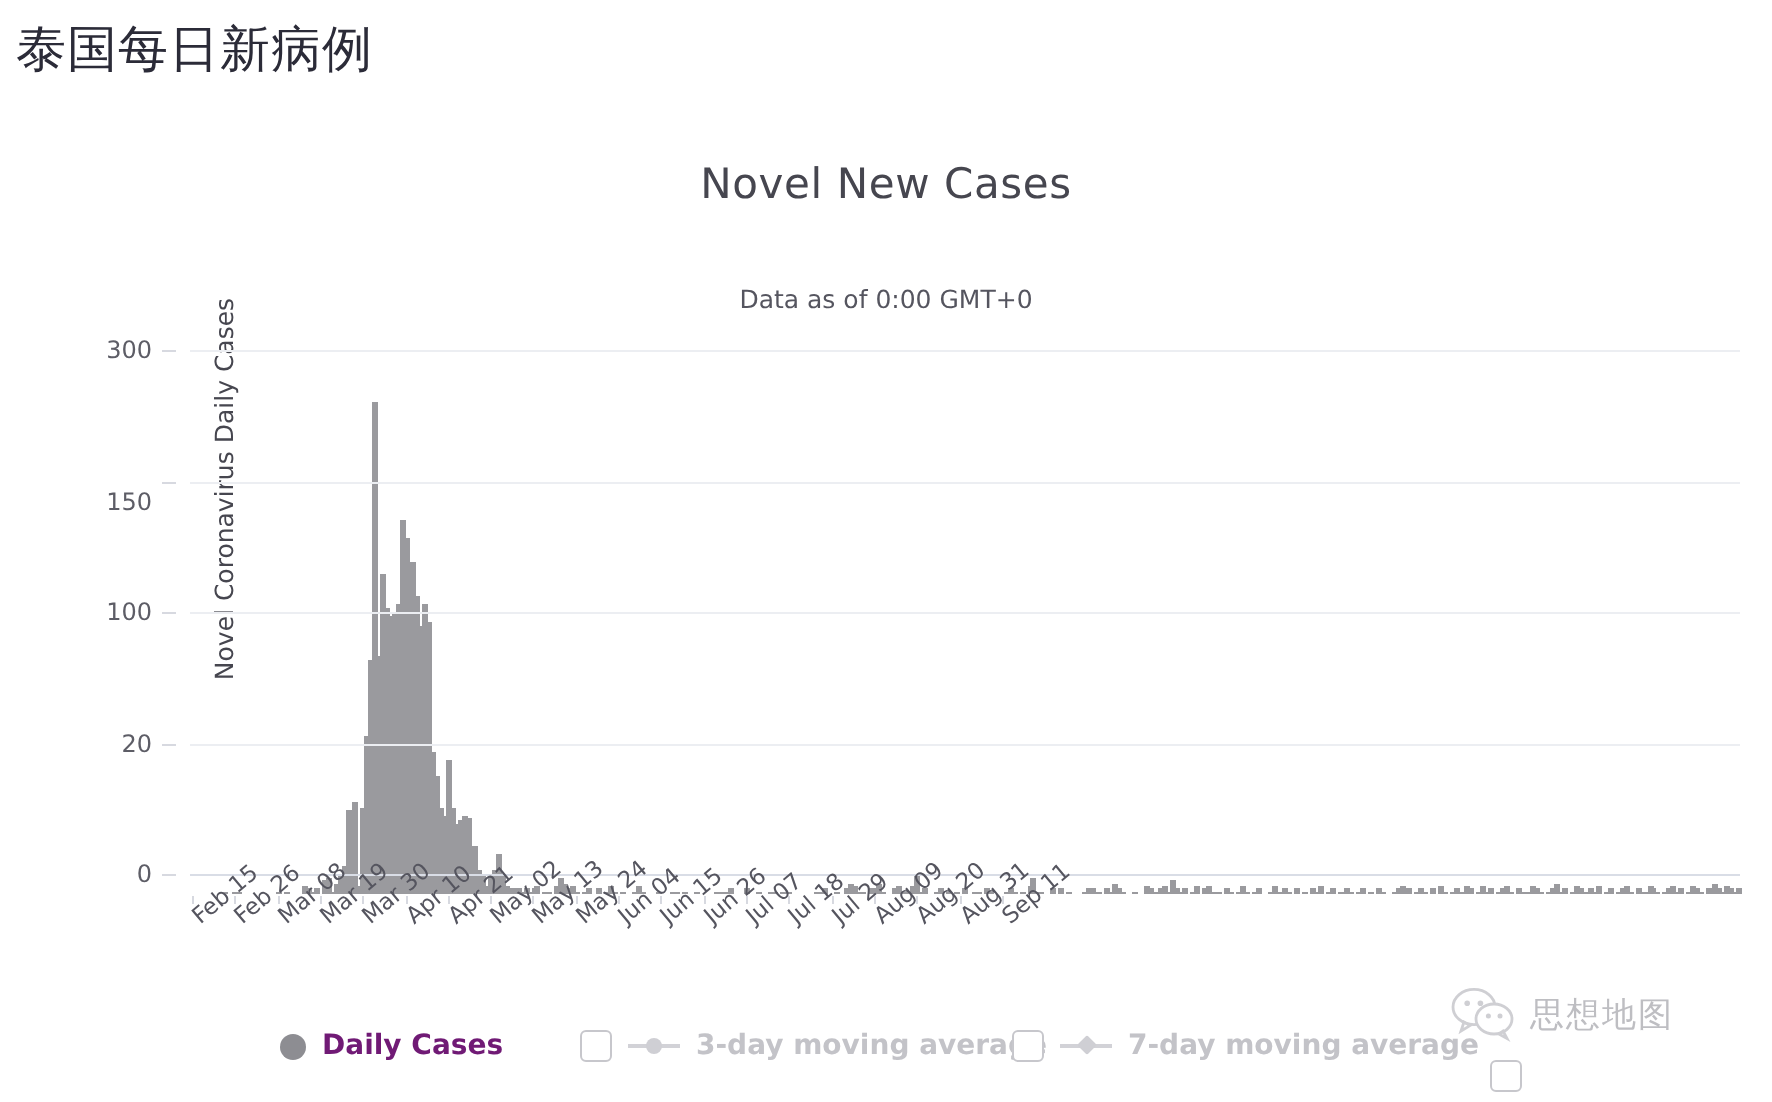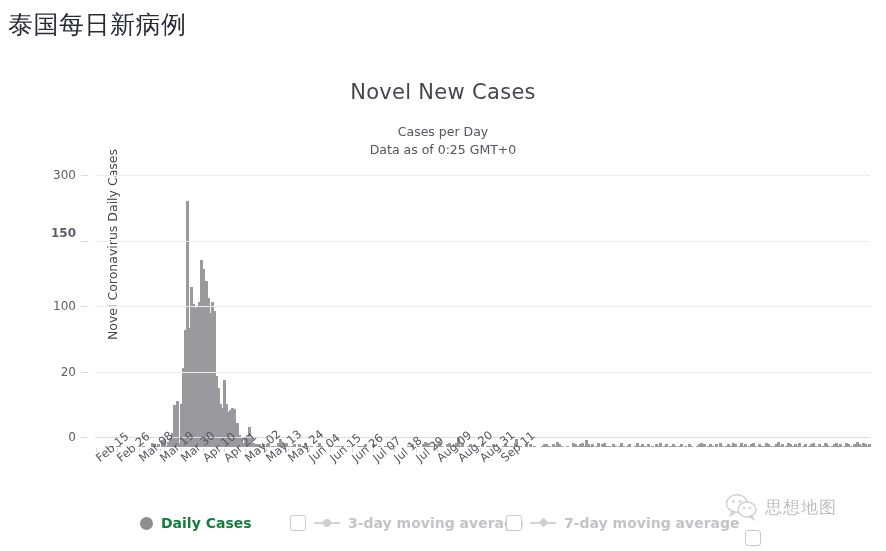--- a/index.html
+++ b/index.html
@@ -174,21 +174,21 @@
     position: absolute;
     top: 0;
     height: 26px;
     display: flex;
     align-items: center;
     gap: 8px;
     font-size: 14px;
     font-weight: bold;
     white-space: nowrap;
   }
-  .legend-entry.active { color: #15803d; }
+  .legend-entry.active { color: #701a75; }
   .legend-entry.inactive { color: #c3c3c8; }
 
   .legend-dot {
     width: 13px;
     height: 13px;
     border-radius: 50%;
     background: #8d8d92;
     flex: none;
   }
   .legend-line {
@@ -246,33 +246,32 @@
   }
 </style>
 </head>
 <body>
 
 <div id="page-heading">泰国每日新病例</div>
 
 <div id="chart-card">
 
   <div id="chart-title">Novel New Cases</div>
-  <div id="chart-subtitle-1">Cases per Day</div>
-  <div id="chart-subtitle-2">Data as of 0:25 GMT+0</div>
+  <div id="chart-subtitle-2">Data as of 0:00 GMT+0</div>
 
   <div id="y-axis-title">Novel Coronavirus Daily Cases</div>
 
   <div id="y-axis-ticks">
       <div class="y-tick-label" style="top: 262px;">0</div>
       <div class="y-tick-dash" style="top: 262px;"></div>
       <div class="y-tick-label" style="top: 196.5px;">20</div>
       <div class="y-tick-dash" style="top: 196.5px;"></div>
       <div class="y-tick-label" style="top: 131px;">100</div>
       <div class="y-tick-dash" style="top: 131px;"></div>
-      <div class="y-tick-label" style="top: 58px; font-weight: bold;">150</div>
+      <div class="y-tick-label" style="top: 76px;">150</div>
       <div class="y-tick-dash" style="top: 65.5px;"></div>
       <div class="y-tick-label" style="top: 0px;">300</div>
       <div class="y-tick-dash" style="top: 0px;"></div>
     </div>
 
   <div id="plot-area">
     <div id="bars-layer">
         <div class="bar" title="1" style="left: 15.5px; height: 1.31px; background: rgb(154, 154, 158);"></div>
         <div class="bar" title="1" style="left: 21.3125px; height: 1.31px; background: rgb(154, 154, 158);"></div>
         <div class="bar" title="1" style="left: 23.25px; height: 1.31px; background: rgb(154, 154, 158);"></div>

